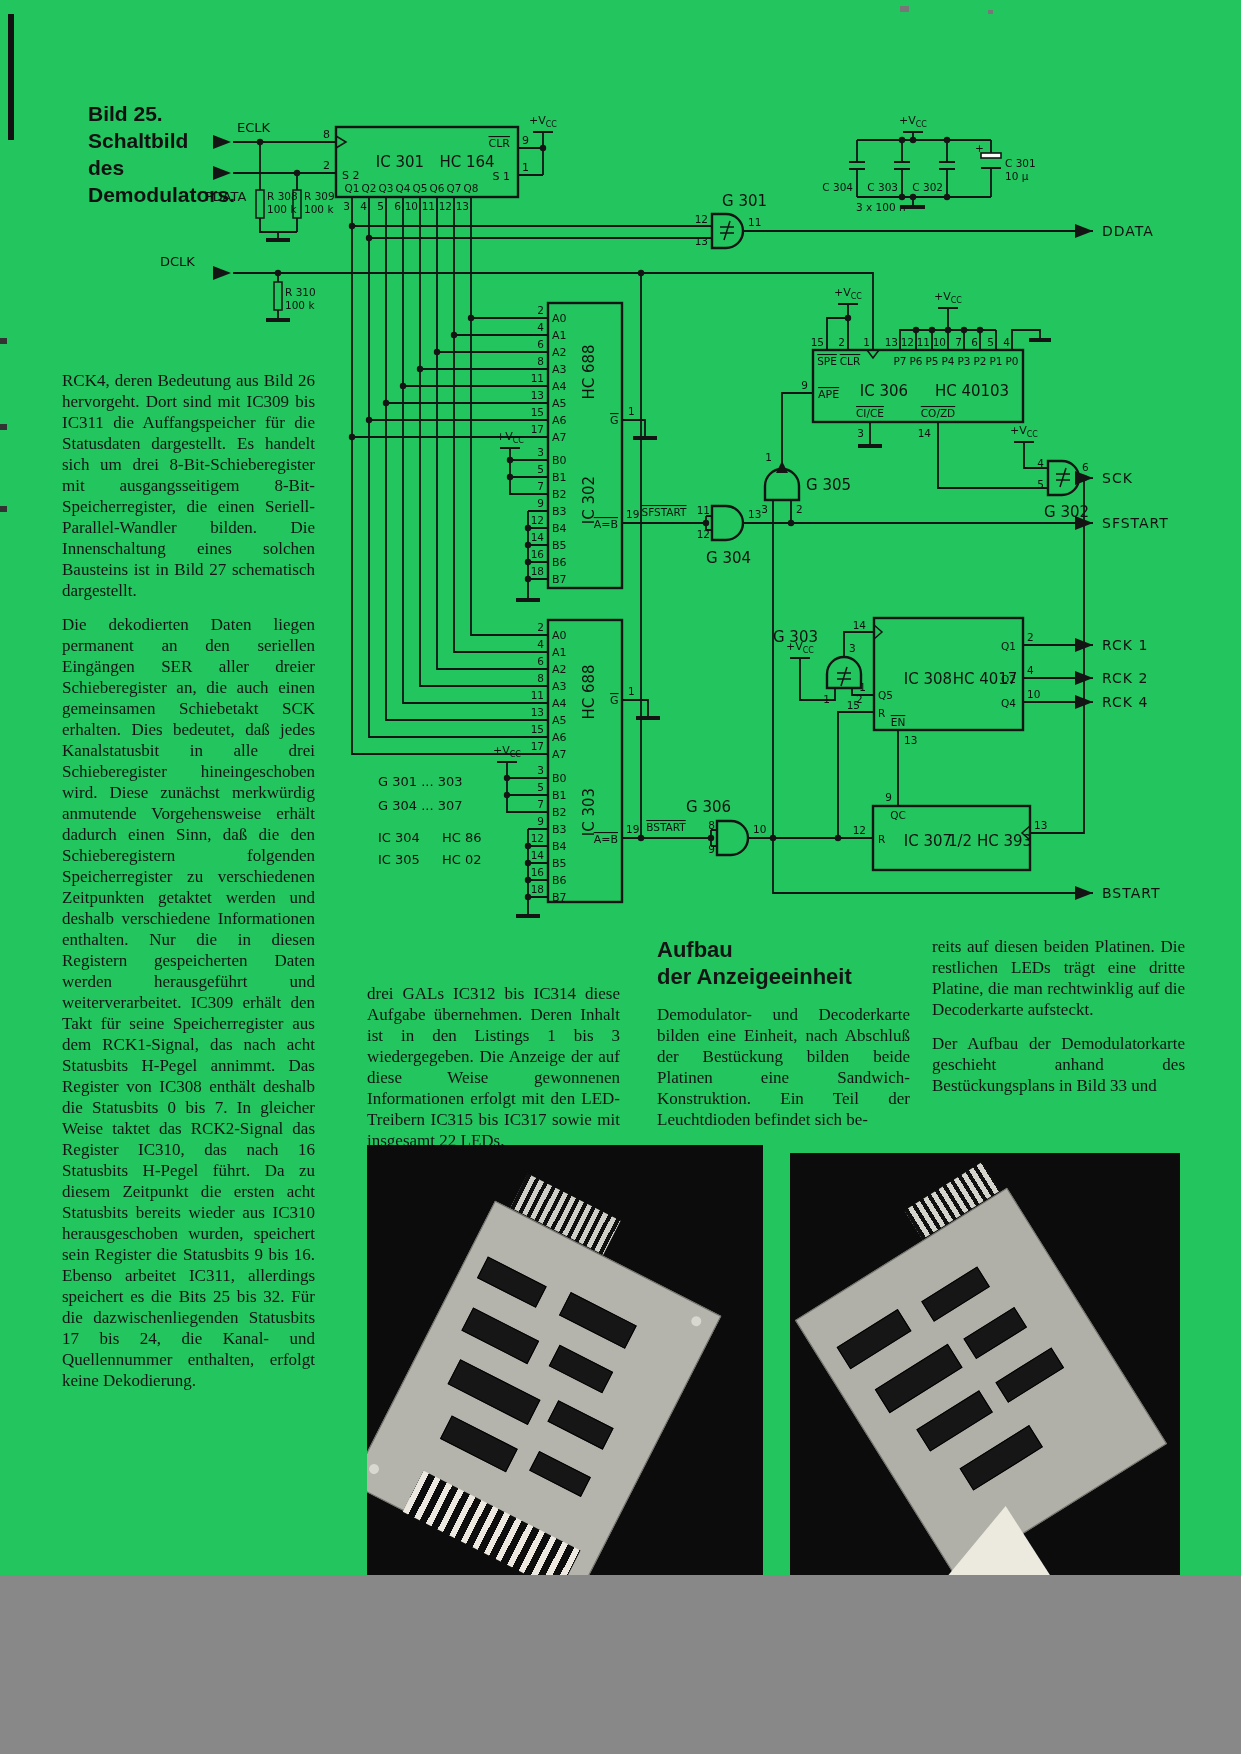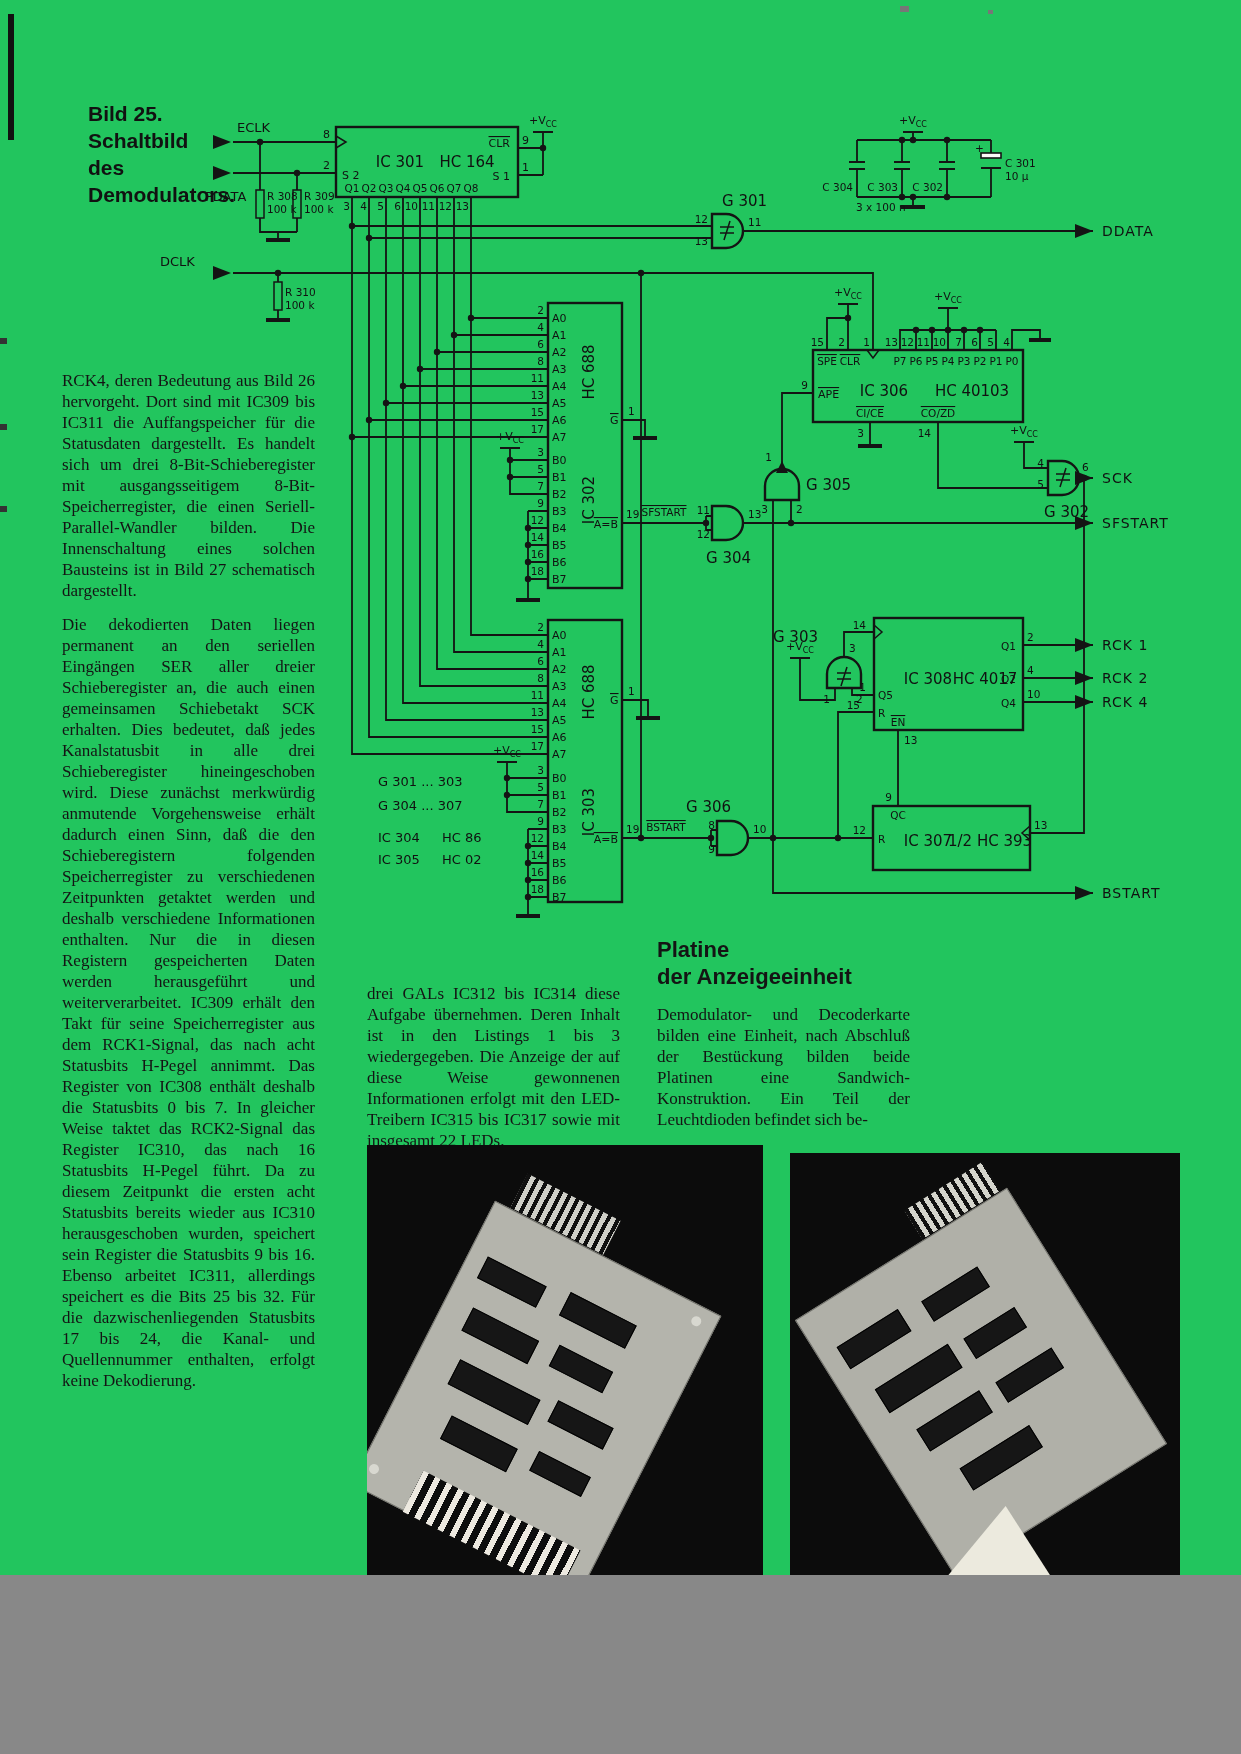--- a/index.html
+++ b/index.html
@@ -425,26 +425,30 @@
     <p>RCK4, deren Bedeutung aus Bild 26 hervorgeht. Dort sind mit IC309 bis IC311 die Auffangspeicher für die Statusdaten dargestellt. Es handelt sich um drei 8-Bit-Schieberegister mit ausgangsseitigem 8-Bit-Speicherregister, die einen Seriell-Parallel-Wandler bilden. Die Innenschaltung eines solchen Bausteins ist in Bild 27 schematisch dargestellt.</p>
     <p>Die dekodierten Daten liegen permanent an den seriellen Eingängen SER aller dreier Schieberegister an, die auch einen gemeinsamen Schiebetakt SCK erhalten. Dies bedeutet, daß jedes Kanalstatusbit in alle drei Schieberegister hineingeschoben wird. Diese zunächst merkwürdig anmutende Vorgehensweise erhält dadurch einen Sinn, daß die den Schieberegistern folgenden Speicherregister zu verschiedenen Zeitpunkten getaktet werden und deshalb verschiedene Informationen enthalten. Nur die in diesen Registern gespeicherten Daten werden herausgeführt und weiterverarbeitet. IC309 erhält den Takt für seine Speicherregister aus dem RCK1-Signal, das nach acht Statusbits H-Pegel annimmt. Das Register von IC308 enthält deshalb die Statusbits 0 bis 7. In gleicher Weise taktet das RCK2-Signal das Register IC310, das nach 16 Statusbits H-Pegel führt. Da zu diesem Zeitpunkt die ersten acht Statusbits bereits wieder aus IC310 herausgeschoben wurden, speichert sein Register die Statusbits 9 bis 16. Ebenso arbeitet IC311, allerdings speichert es die Bits 25 bis 32. Für die dazwischenliegenden Statusbits 17 bis 24, die Kanal- und Quellennummer enthalten, erfolgt keine Dekodierung.</p>
   </div>
 
   <div class="col" style="left:367px;top:983px;height:195px;overflow:hidden">
     <p>drei GALs IC312 bis IC314 diese Aufgabe übernehmen. Deren Inhalt ist in den Listings 1 bis 3 wiedergegeben. Die Anzeige der auf diese Weise gewonnenen Informationen erfolgt mit den LED-Treibern IC315 bis IC317 sowie mit insgesamt 22 LEDs.</p>
   </div>
 
   <div class="col" style="left:657px;top:936px;height:200px;overflow:hidden">
     <div class="h2">
-      <div>Platine</div>
+      <div>Aufbau</div>
       <div>der Anzeigeeinheit</div>
     </div>
     <p>Demodulator- und Decoderkarte bilden eine Einheit, nach Abschluß der Bestückung bilden beide Platinen eine Sandwich-Konstruktion. Ein Teil der Leuchtdioden befindet sich be-</p>
   </div>
 
+  <div class="col" style="left:932px;top:936px;height:200px;overflow:hidden">
+    <p>reits auf diesen beiden Platinen. Die restlichen LEDs trägt eine dritte Platine, die man rechtwinklig auf die Decoderkarte aufsteckt.</p>
+    <p>Der Aufbau der Demodulatorkarte geschieht anhand des Bestückungsplans in Bild 33 und</p>
+  </div>
 
   <div class="photo" style="left:367px;top:1145px;width:396px;height:479px">
     <div class="board" style="left:42px;top:96px;width:252px;height:316px;background:#b4b4ac;transform:rotate(27deg)">
       <div class="chip" style="left:18px;top:52px;width:64px;height:22px"></div>
       <div class="chip" style="left:108px;top:46px;width:72px;height:24px"></div>
       <div class="chip" style="left:28px;top:104px;width:72px;height:24px"></div>
       <div class="chip" style="left:122px;top:98px;width:58px;height:22px"></div>
       <div class="chip" style="left:40px;top:156px;width:88px;height:26px"></div>
       <div class="chip" style="left:146px;top:148px;width:60px;height:22px"></div>
       <div class="chip" style="left:58px;top:210px;width:72px;height:24px"></div>

